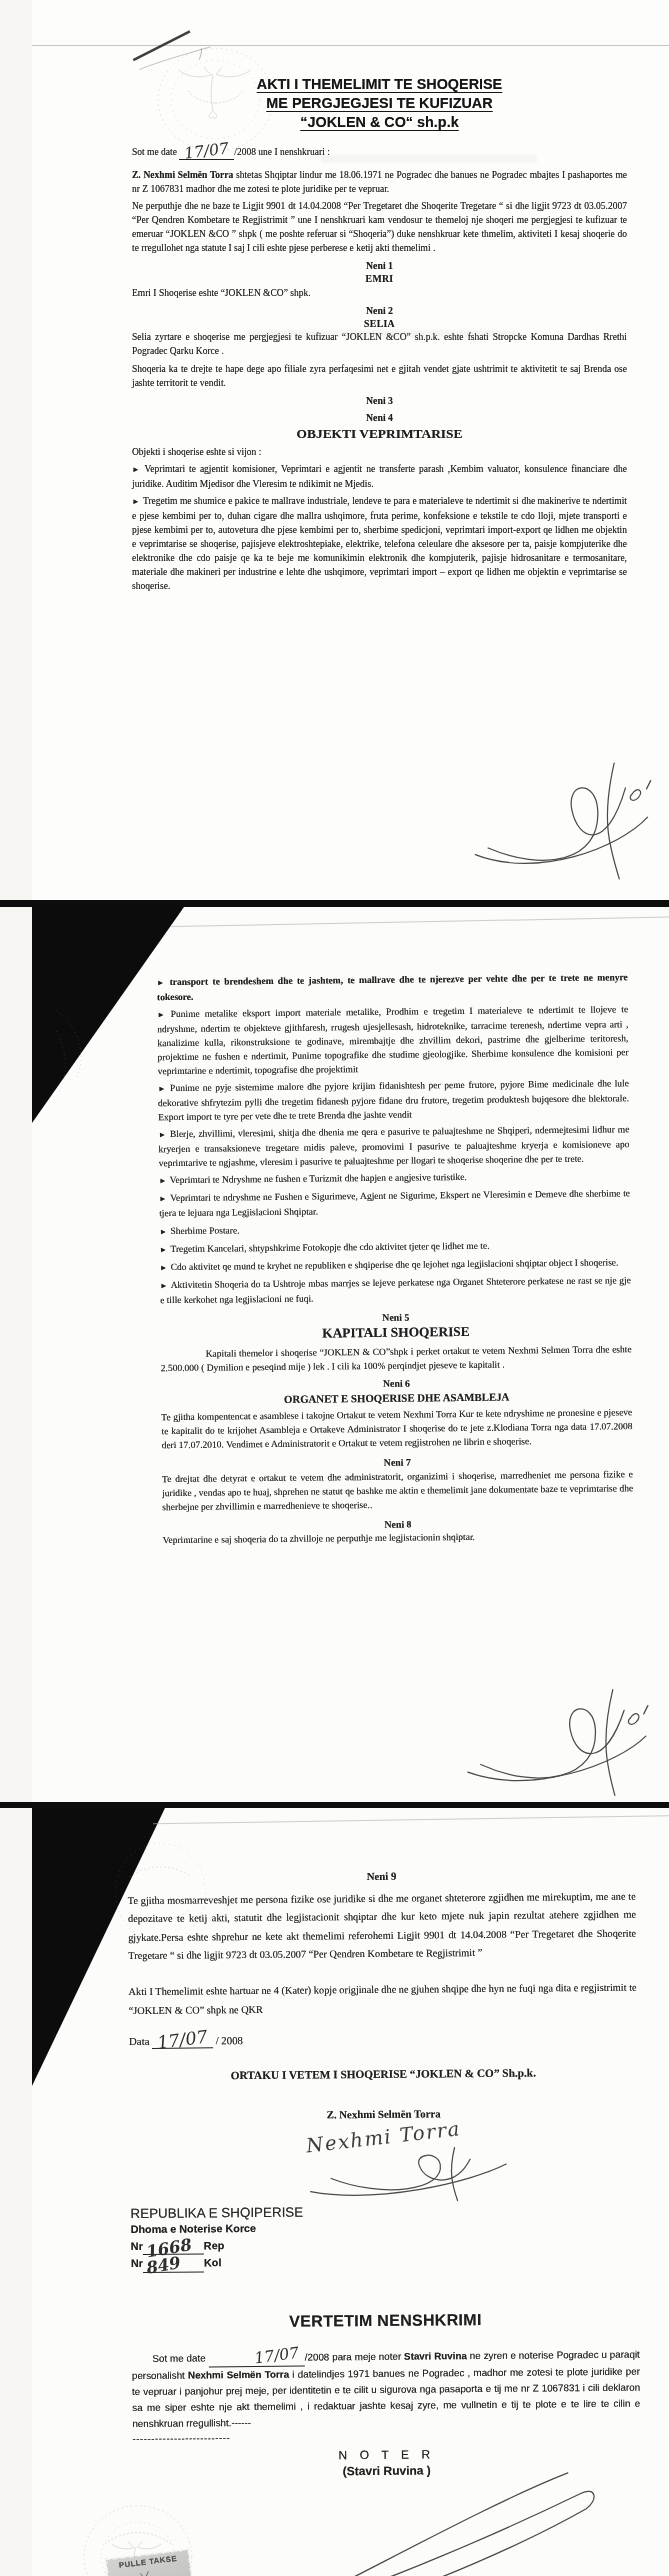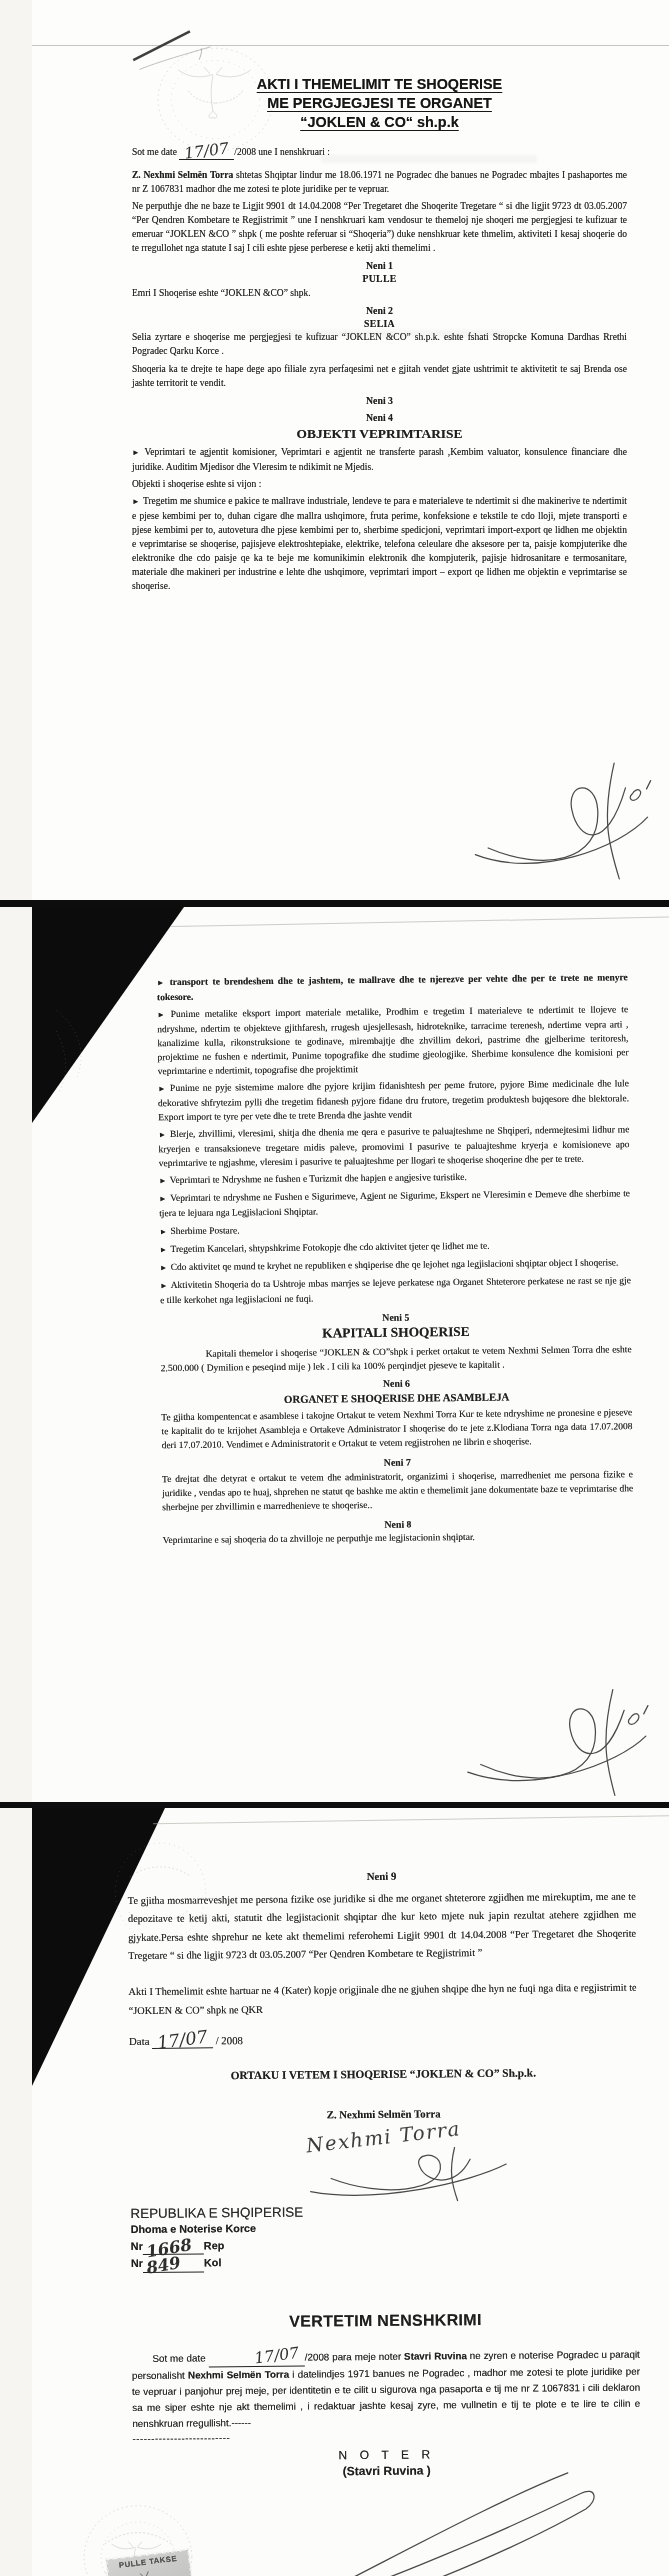--- a/index.html
+++ b/index.html
@@ -92,51 +92,51 @@
       <svg width="103" height="67" viewBox="0 0 200 130">
         <path d="M18,78 L128,22" stroke="#3f3f3f" stroke-width="5" fill="none"></path>
         <path d="M30,96 C70,80 120,66 168,52" stroke="#9a9a9a" stroke-width="1.2" fill="none"></path>
         <path d="M150,55 c2,8 -2,16 -4,22" stroke="#8a8a8a" stroke-width="1.2" fill="none"></path>
       </svg>
     </div>
 
     <div class="content1">
       <h1 class="title">
         <span>AKTI I THEMELIMIT TE SHOQERISE</span>
-        <span>ME PERGJEGJESI TE ORGANET</span>
+        <span>ME PERGJEGJESI TE KUFIZUAR</span>
         <span>“JOKLEN &amp; CO“ sh.p.k</span>
       </h1>
 
       <p class="body nowrapline">
         <span>Sot me date</span>
         <span class="hw-underline"><span class="hw">17/07</span></span><span>/2008  une I nenshkruari :</span>
       </p>
 
       <p class="body" style="margin-top:7.2px;">
         <b>Z. Nexhmi Selmën Torra</b><span>  shtetas Shqiptar lindur me 18.06.1971 ne Pogradec dhe banues ne Pogradec mbajtes I pashaportes me nr Z  1067831  madhor dhe me zotesi te plote juridike per te vepruar.</span>
       </p>
 
       <p class="body">Ne perputhje dhe ne  baze te Ligjit 9901 dt 14.04.2008  “Per  Tregetaret dhe Shoqerite Tregetare “ si dhe ligjit 9723  dt 03.05.2007 “Per Qendren Kombetare te Regjistrimit ” une I nenshkruari kam vendosur te themeloj nje shoqeri me pergjegjesi te kufizuar te emeruar “JOKLEN &amp;CO ” shpk ( me poshte referuar si “Shoqeria”)  duke nenshkruar kete thmelim, aktiviteti I kesaj shoqerie do te rregullohet nga statute I saj  I cili eshte pjese perberese e ketij akti themelimi .</p>
 
       <p class="neni">Neni 1</p>
-      <p class="h-sm">PULLE</p>
+      <p class="h-sm">EMRI</p>
       <p class="body nowrapline">Emri I Shoqerise eshte “JOKLEN &amp;CO” shpk.</p>
 
       <p class="neni">Neni 2</p>
       <p class="h-sm">SELIA</p>
       <p class="body">Selia zyrtare e  shoqerise me pergjegjesi te kufizuar “JOKLEN &amp;CO” sh.p.k. eshte fshati Stropcke Komuna Dardhas Rrethi Pogradec Qarku Korce .</p>
       <p class="body">Shoqeria ka te drejte te hape dege apo filiale zyra perfaqesimi net e gjitah vendet gjate ushtrimit te aktivitetit te saj Brenda ose jashte territorit te vendit.</p>
 
       <p class="neni">Neni 3</p>
 
       <p class="neni">Neni 4</p>
       <p class="h-lg">OBJEKTI VEPRIMTARISE</p>
+      <p class="body nowrapline">Objekti i shoqerise eshte si vijon :</p>
+
       <p class="body"><span class="bm">►</span> <span>Veprimtari te agjentit komisioner, Veprimtari e agjentit ne transferte parash ,Kembim valuator,  konsulence financiare dhe juridike. Auditim Mjedisor dhe Vleresim te ndikimit ne Mjedis.</span></p>
-
-      <p class="body nowrapline">Objekti i shoqerise eshte si vijon :</p>
       <p class="body"><span class="bm">►</span> <span>Tregetim me shumice e pakice te mallrave industriale, lendeve te para e materialeve te ndertimit si dhe makinerive te ndertimit e pjese kembimi per to, duhan cigare dhe mallra ushqimore, fruta perime, konfeksione e tekstile te cdo lloji, mjete transporti e pjese kembimi per to,  autovetura dhe pjese kembimi per to,  sherbime spedicjoni, veprimtari import-export qe lidhen me objektin e veprimtarise se shoqerise, pajisjeve elektroshtepiake, elektrike, telefona celeulare dhe aksesore per ta, paisje kompjuterike dhe elektronike dhe cdo paisje qe ka te beje me komunikimin elektronik dhe kompjuterik, pajisje hidrosanitare e termosanitare, materiale dhe makineri  per industrine e lehte dhe ushqimore, veprimtari import – export qe lidhen me objektin e veprimtarise se shoqerise.</span></p>
     </div>
 
     <div class="sig-wrap" style="left:433px;top:732px;">
       <svg class="sig" width="216" height="160" viewBox="0 0 420 310">
         <path d="M45,225 C150,270 265,255 258,150 C254,92 196,96 208,152 C220,210 275,235 312,108"></path>
         <path d="M20,238 C140,285 300,225 355,165"></path>
         <path d="M300,285 C280,220 265,170 290,60"></path>
         <path d="M325,120 c10,-16 24,-6 12,7 c-10,11 -22,2 -12,-7 m28,-10 l8,-16"></path>
       </svg>

